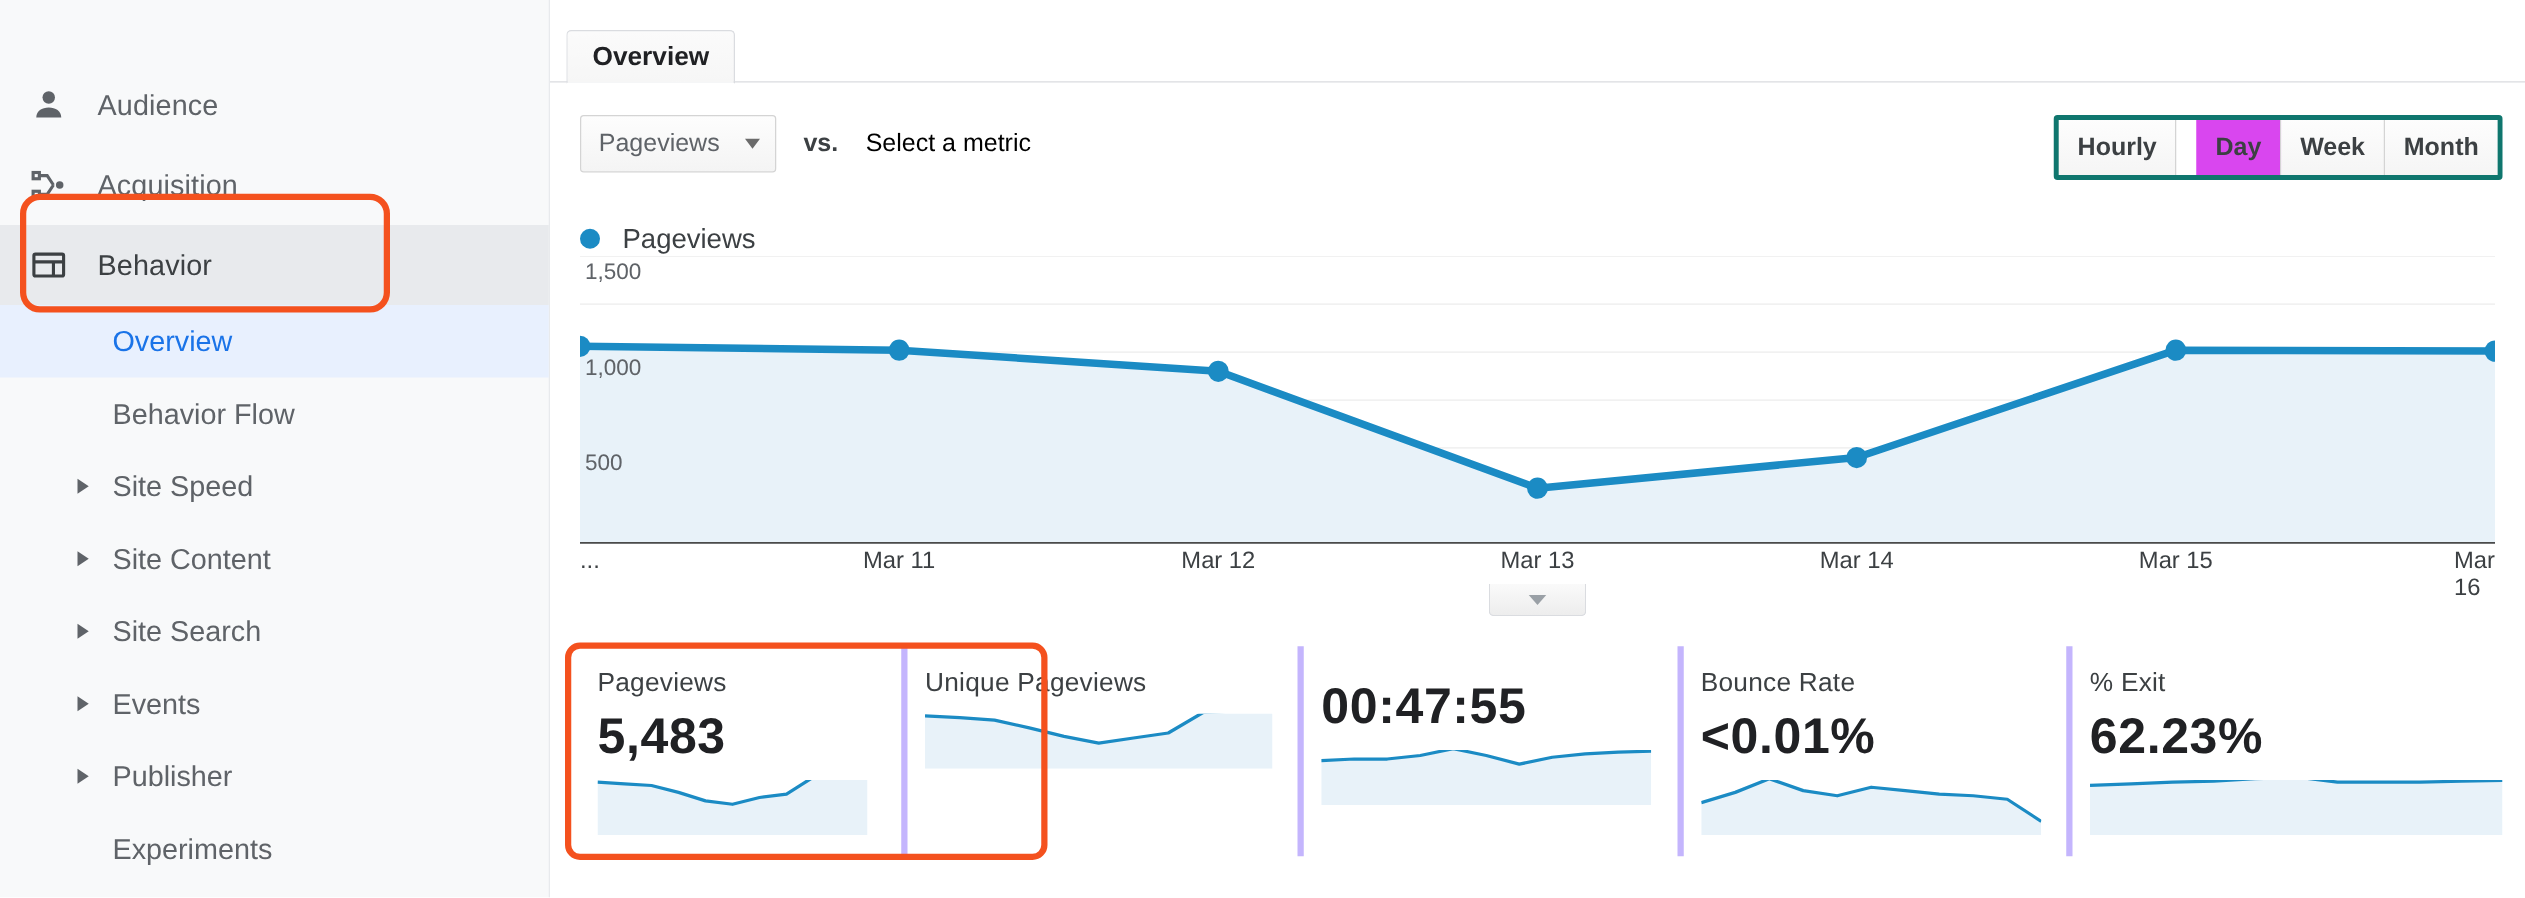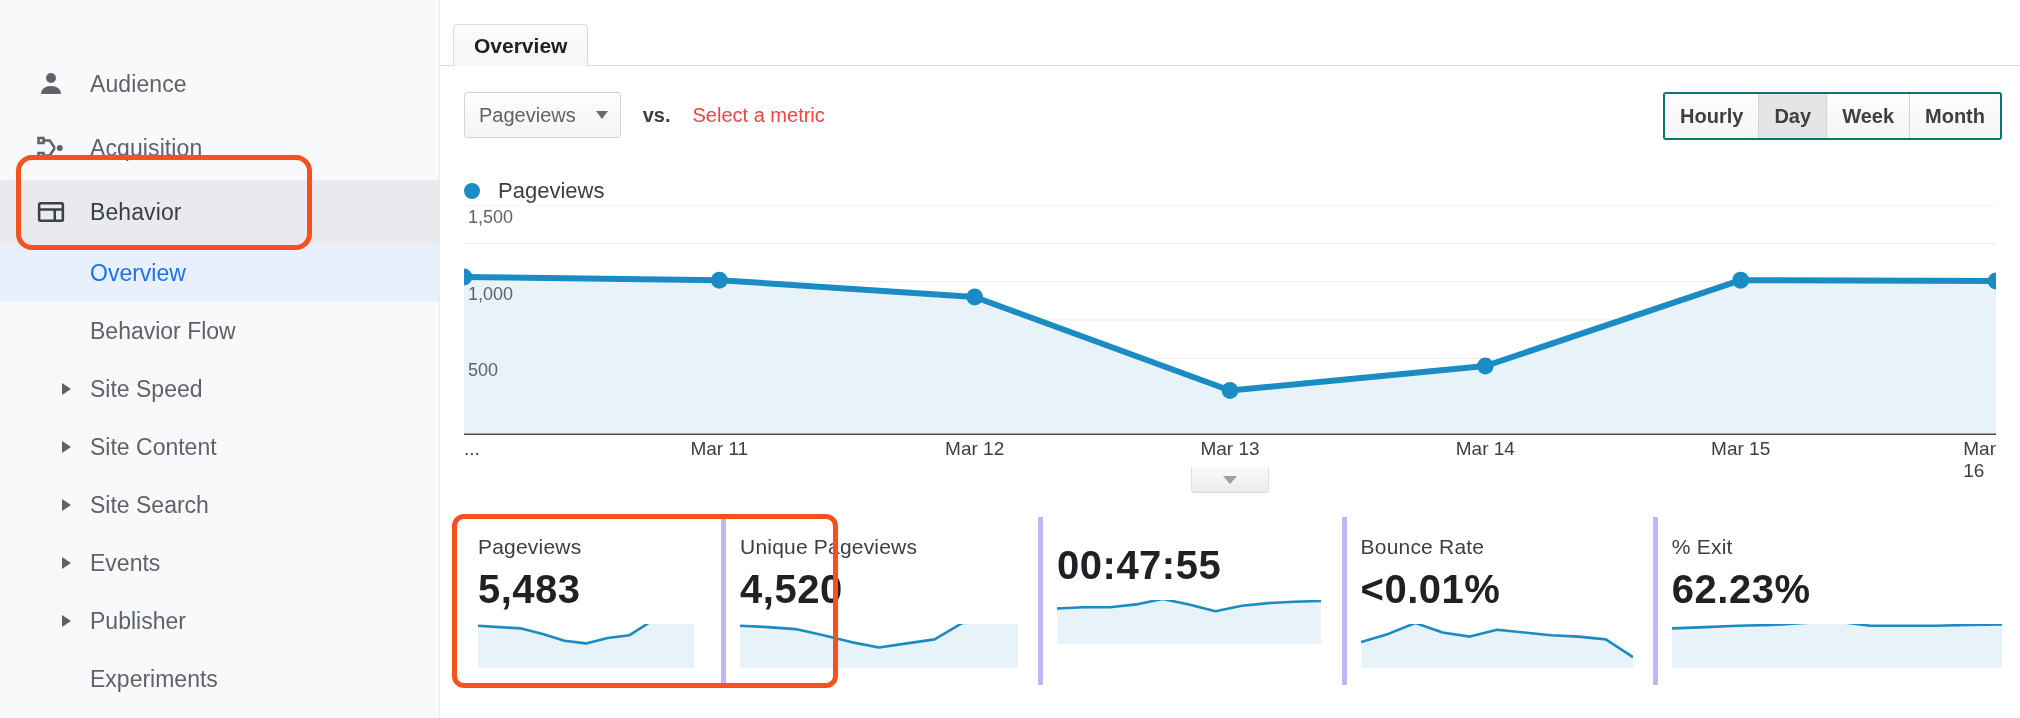--- a/index.html
+++ b/index.html
@@ -16,21 +16,21 @@
     width: 440px; height: 718px;
     background: #f8f9fa;
     border-right: 1px solid #e8eaed;
     position: relative;
     flex: 0 0 440px;
     padding-top: 52px;
   }
   .nav-item {
     display: flex; align-items: center;
     height: 64px;
-    padding-left: 34px;
+    padding-left: 22px;
     color: #5f6368;
     font-size: 23px;
     letter-spacing: .1px;
     cursor: pointer;
     position: relative;
   }
   .nav-item .ico {
     width: 34px; height: 34px;
     margin-right: 22px;
     display: flex; align-items: center; justify-content: center;
@@ -92,39 +92,39 @@
     border: 1px solid #d4d4d4; border-radius: 3px;
     font-size: 20px; color: #5f6368; cursor: pointer;
   }
   .metric-select .dd {
     width: 0; height: 0; margin-left: 20px;
     border-top: 8px solid #6b6b6b;
     border-left: 6px solid transparent;
     border-right: 6px solid transparent;
   }
   .vs-label { margin-left: 22px; font-size: 20px; font-weight: bold; color: #3c4043; }
-  .select-metric-link { margin-left: 22px; font-size: 20px; color: #ef4444; cursor: pointer; }
+  .select-metric-link { margin-left: 22px; font-size: 20px; color: #000000; cursor: pointer; }
 
   .granularity {
     position: absolute; right: 18px; top: 92px;
     display: flex;
-    border: 2px solid #0f766e; border-radius: 3px;
+    border: 4px solid #0f766e; border-radius: 3px;
     overflow: hidden;
     background: #fff;
   }
   .gran-btn {
     padding: 0 15px; height: 44px;
     display: flex; align-items: center;
     font-size: 20px; font-weight: bold; color: #3c4043;
     background: linear-gradient(#fdfdfd, #f5f5f5);
     border-right: 1px solid #d4d4d4;
     cursor: pointer;
   }
   .gran-btn:last-child { border-right: none; text-align: right; }
-  .gran-btn.sel { background: #e5e5e5; }
+  .gran-btn.sel { background: #d946ef; margin-left: 16px; }
 
   .legend { position: absolute; left: 24px; top: 178px; display: flex; align-items: center; }
   .legend-dot { width: 16px; height: 16px; border-radius: 50%; background: #1b8bc4; }
   .legend-label { margin-left: 18px; font-size: 22px; color: #3c4043; }
 
   .chart-wrap { position: absolute; left: 24px; top: 205px; right: 24px; height: 230px; }
   .chart-svg { display: block; width: 100%; height: 230px; }
   .ytick {
     position: absolute; font-size: 18px; color: #5f6368;
     background: transparent; pointer-events: none;
@@ -333,21 +333,20 @@
         <div class="sum-card" style="width: 266px;">
           <div class="sum-title">Pageviews</div>
           <div class="sum-value">5,483</div>
           <svg class="spark" width="216" height="44">
             <polygon points="0,44 0.0,1.7 21.6,3.1 43.2,4.4 64.8,9.9 86.4,16.7 108.0,19.4 129.6,14.0 151.2,11.3 172.8,-2.4 194.4,-3.7 216.0,-3.7 216,44" fill="#e8f2f9"></polygon>
             <polyline points="0.0,1.7 21.6,3.1 43.2,4.4 64.8,9.9 86.4,16.7 108.0,19.4 129.6,14.0 151.2,11.3 172.8,-2.4 194.4,-3.7 216.0,-3.7" fill="none" stroke="#1b8bc4" stroke-width="2.6" stroke-linejoin="round"></polyline>
           </svg>
         </div>
         <div class="sum-card" style="width: 328px;">
           <div class="sum-title">Unique Pageviews</div>
-          <div class="sum-value">4,520</div>
           <svg class="spark" width="278" height="44">
             <polygon points="0,44 0.0,1.7 27.8,3.1 55.6,5.1 83.4,11.3 111.2,18.1 139.0,23.5 166.8,19.4 194.6,15.4 222.4,-1.0 250.2,-2.4 278.0,-2.4 278,44" fill="#e8f2f9"></polygon>
             <polyline points="0.0,1.7 27.8,3.1 55.6,5.1 83.4,11.3 111.2,18.1 139.0,23.5 166.8,19.4 194.6,15.4 222.4,-1.0 250.2,-2.4 278.0,-2.4" fill="none" stroke="#1b8bc4" stroke-width="2.6" stroke-linejoin="round"></polyline>
           </svg>
         </div>
         <div class="sum-card" style="width: 314px;">
           <div class="sum-value">00:47:55</div>
           <svg class="spark" width="264" height="44">
             <polygon points="0,44 0.0,8.5 26.4,7.2 52.8,7.2 79.2,4.4 105.6,-1.0 132.0,4.4 158.4,11.3 184.8,5.8 211.2,3.1 237.6,1.7 264.0,1.0 264,44" fill="#e8f2f9"></polygon>
             <polyline points="0.0,8.5 26.4,7.2 52.8,7.2 79.2,4.4 105.6,-1.0 132.0,4.4 158.4,11.3 184.8,5.8 211.2,3.1 237.6,1.7 264.0,1.0" fill="none" stroke="#1b8bc4" stroke-width="2.6" stroke-linejoin="round"></polyline>

